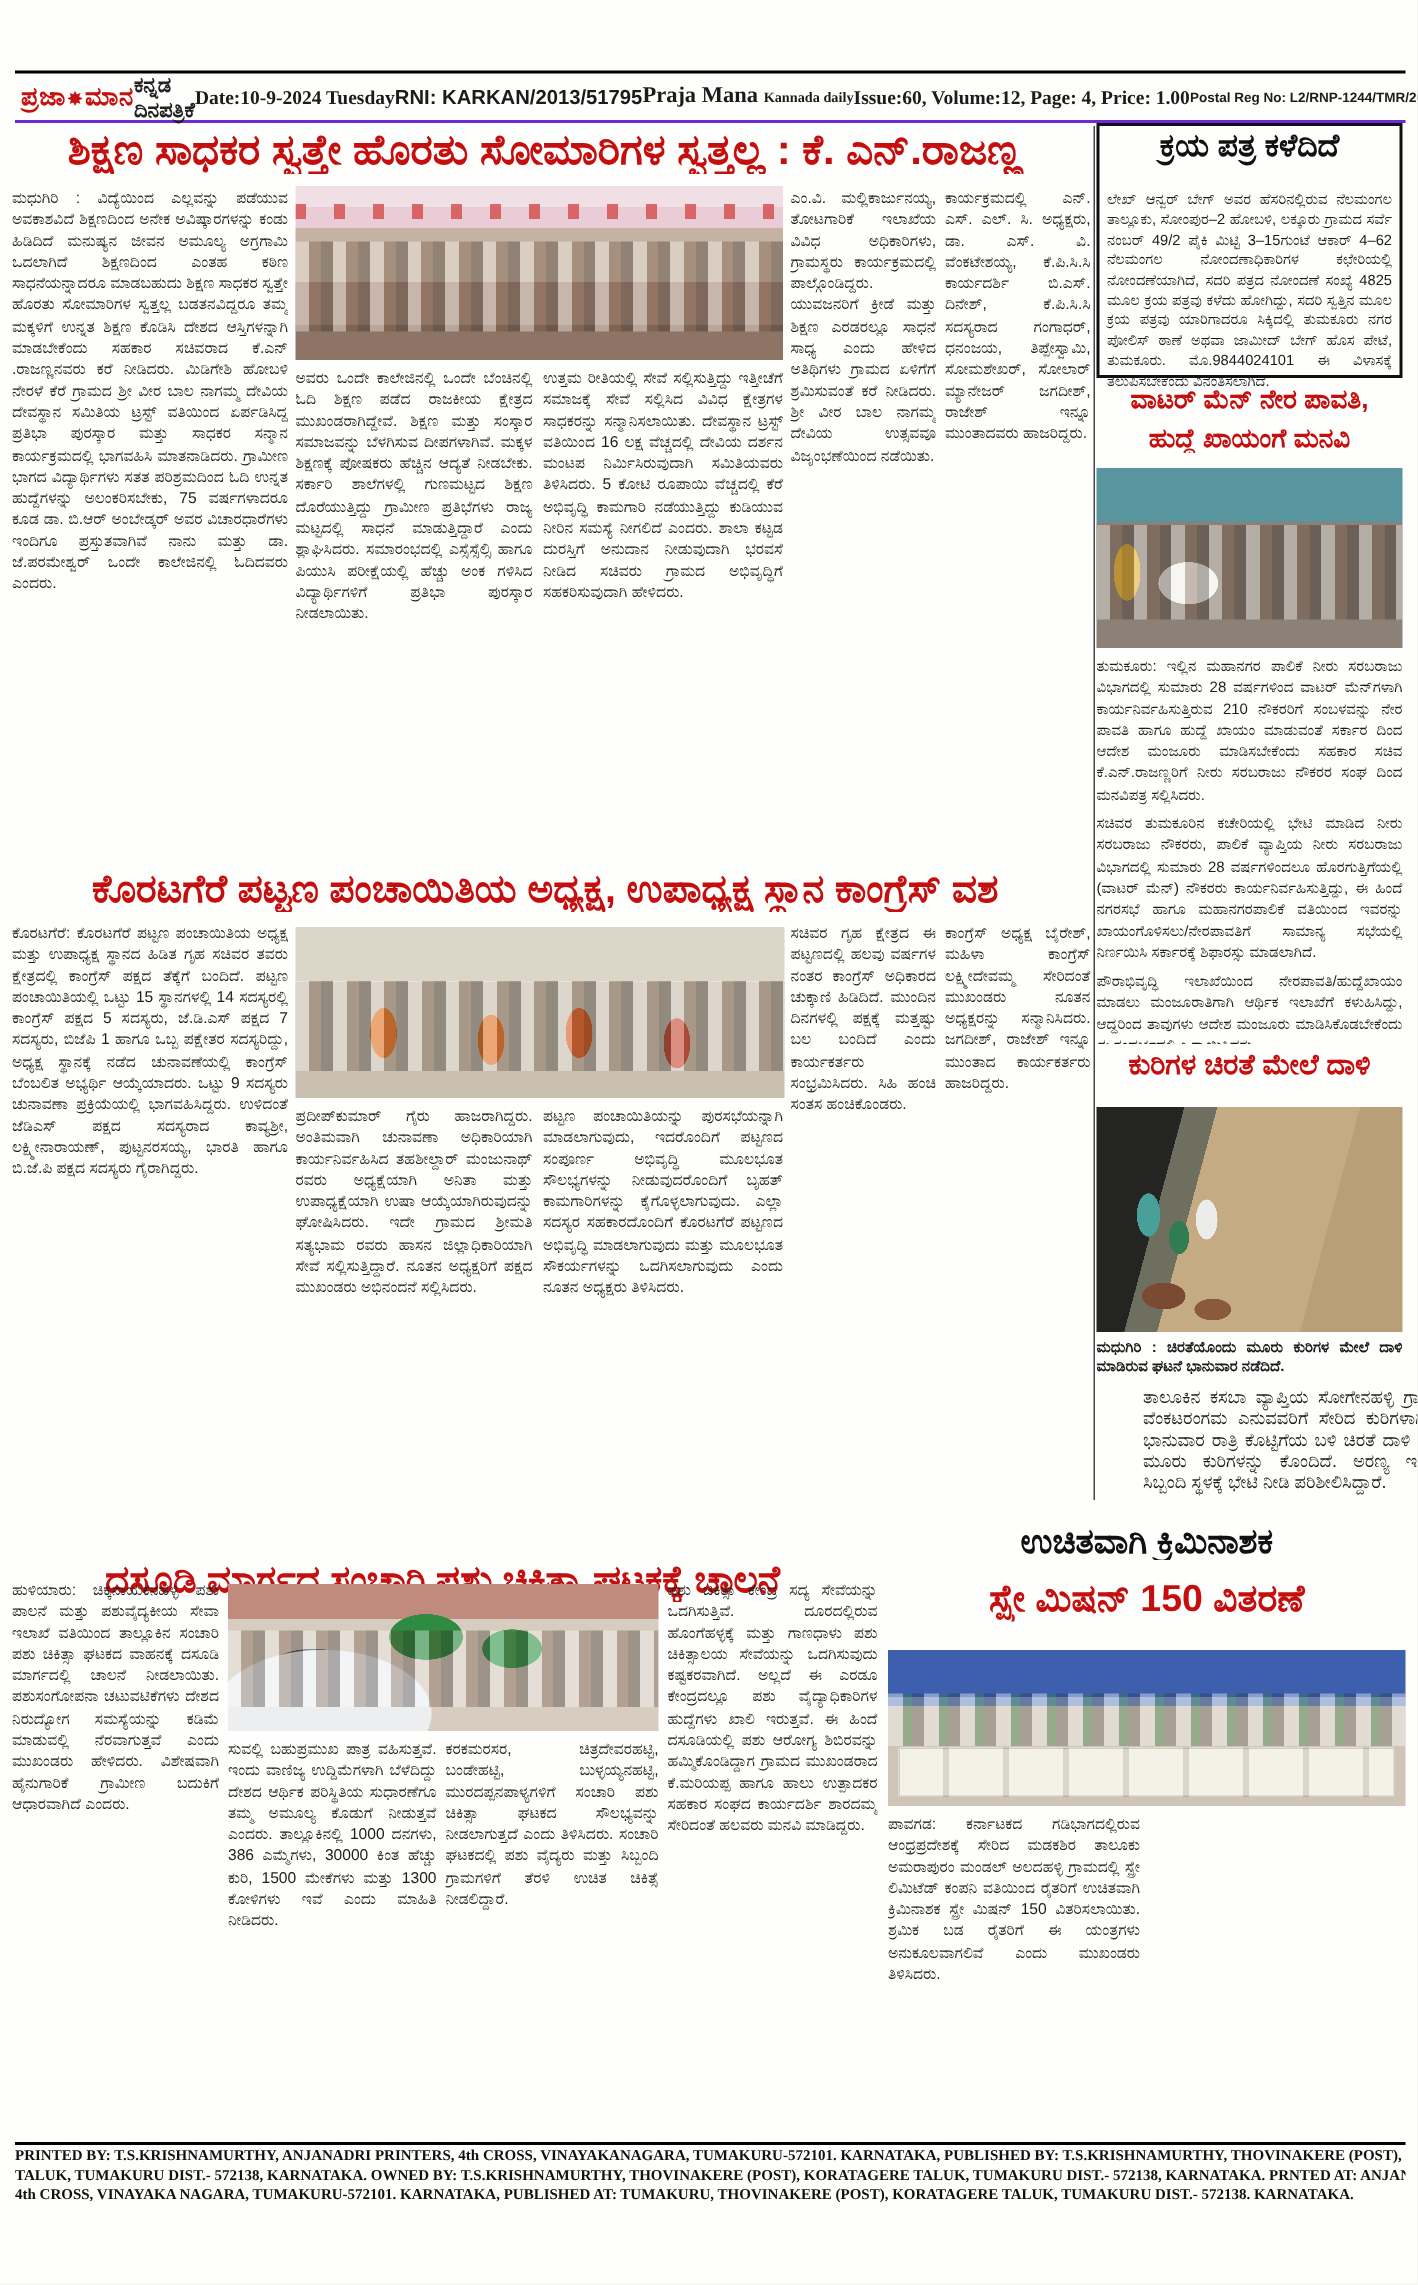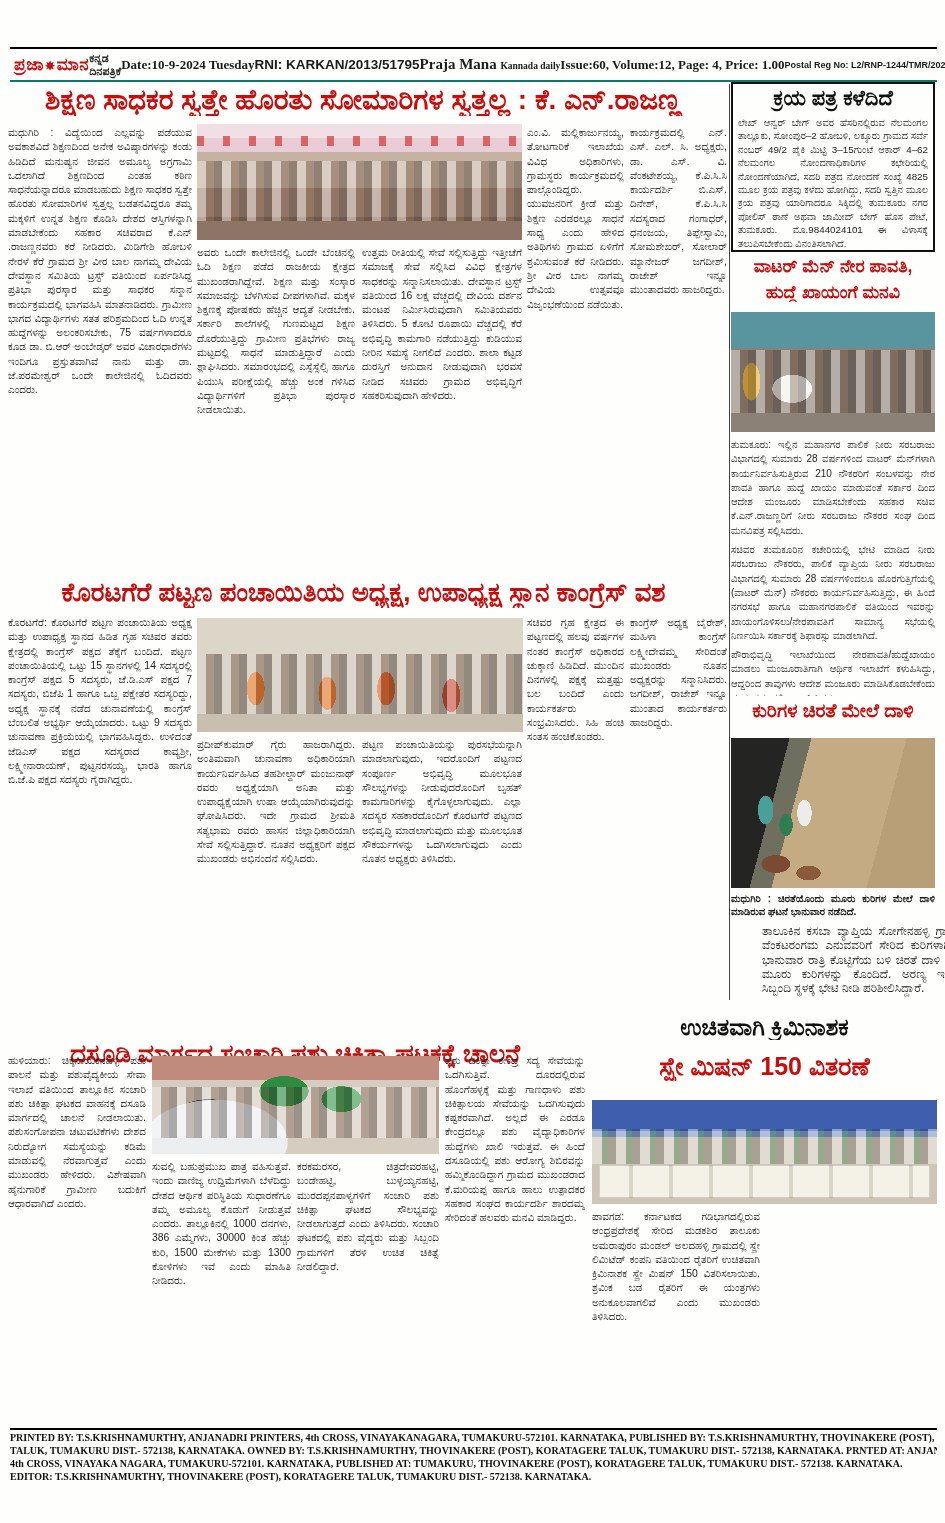--- a/index.html
+++ b/index.html
@@ -1,45 +1,45 @@
 <!DOCTYPE html>
 <html><head>
 <meta charset="utf-8">
 <style>
   html,body{margin:0;padding:0;background:#e9e9e6;}
   #page{position:relative;width:945px;height:1523px;background:#fefefc;margin:0 auto;
         font-family:"Liberation Sans",sans-serif;color:#1b1b1b;overflow:hidden;}
   
   .mast{position:absolute;left:10px;right:8px;top:47px;height:31px;
-        border-top:2px solid #000;border-bottom:2px solid #0f766e;
+        border-top:2px solid #000;border-bottom:2px solid #6d28d9;
         display:flex;align-items:center;justify-content:space-between;padding:0 4px;}
   .logo{font-weight:bold;font-size:17px;color:#c51111;white-space:nowrap;letter-spacing:.5px;}
   .logo .emb{color:#c51111;font-size:12px;padding:0 1px;}
-  .tagline{font-size:11px;font-weight:bold;color:#222;}
+  .tagline{font-size:14px;font-weight:bold;color:#222;}
   .m-date,.m-issue{font-family:"Liberation Serif",serif;font-weight:bold;font-size:13px;white-space:nowrap;}
   .m-rni{font-weight:bold;font-size:13.5px;white-space:nowrap;}
   .m-name{font-family:"Liberation Serif",serif;font-weight:bold;font-size:15px;white-space:nowrap;}
   .m-name small{font-size:9.5px;}
   .m-postal{font-weight:bold;font-size:9px;white-space:nowrap;}
   
   .hl{position:absolute;font-weight:bold;text-align:center;white-space:nowrap;overflow:hidden;line-height:1.15;}
   .red{color:#c50f0f;}
   .blk{color:#111;}
   
   .col{position:absolute;font-size:10.4px;line-height:14.3px;text-align:justify;overflow:hidden;color:#1c1c1c;}
   .cap{position:absolute;font-size:10px;line-height:13px;font-weight:bold;text-align:justify;overflow:hidden;}
   .para{margin:0 0 5px 0;}
   
   .vrule{position:absolute;width:1px;background:#444;}
   .hrule{position:absolute;left:10px;right:8px;border-top:2px solid #000;height:0;}
   
   .notice{position:absolute;left:731px;top:82px;width:204px;height:170px;border:2px solid #101010;
           box-sizing:border-box;padding:2px 5px;}
   .notice .nt{font-size:21px;font-weight:bold;text-align:center;white-space:nowrap;color:#111;}
-  .notice .nb{font-size:9.8px;line-height:13.4px;text-align:justify;margin-top:6px;}
+  .notice .nb{font-size:9.8px;line-height:13.4px;text-align:justify;margin-top:17px;}
   
   .photo{position:absolute;overflow:hidden;background-color:#b3a191;}
   .photo::before{content:"";position:absolute;left:0;right:0;top:32%;height:52%;opacity:.55;
      background:repeating-linear-gradient(90deg,rgba(255,255,255,.65) 0 9px,rgba(95,62,40,.55) 9px 17px,rgba(40,30,25,.6) 17px 25px);}
   .p-awards{background:linear-gradient(180deg,#f1dfe6 0 12%,#e9ccd6 12% 24%,#c6b2a2 24% 55%,#a88d7c 55% 80%,#8d7464 80% 100%);}
   .p-awards::after{content:"";position:absolute;left:0;right:0;top:10%;height:9%;opacity:.8;
      background:repeating-linear-gradient(90deg,#d44a4a 0 7px,rgba(255,255,255,0) 7px 26px);}
   .p-garland{background:
      radial-gradient(16px 30px at 18% 62%,#e2762a 0 55%,rgba(0,0,0,0) 56%),
      radial-gradient(16px 30px at 40% 66%,#e2762a 0 55%,rgba(0,0,0,0) 56%),
@@ -137,15 +137,14 @@
 
   <div class="hl blk" style="left:592px;top:1014px;width:345px;font-size:23px;">ಉಚಿತವಾಗಿ ಕ್ರಿಮಿನಾಶಕ</div>
   <div class="hl red" style="left:592px;top:1052px;width:345px;font-size:25px;">ಸ್ಪ್ರೇ ಮಿಷನ್ 150 ವಿತರಣೆ</div>
   <div class="photo p-samson" style="left:592px;top:1100px;width:345px;height:104px;"></div>
   <div class="col" style="left:592px;top:1210px;width:168px;height:214px;">ಪಾವಗಡ: ಕರ್ನಾಟಕದ ಗಡಿಭಾಗದಲ್ಲಿರುವ ಆಂಧ್ರಪ್ರದೇಶಕ್ಕೆ ಸೇರಿದ ಮಡಕಶಿರ ತಾಲೂಕು ಅಮರಾಪುರಂ ಮಂಡಲ್ ಅಲದಹಳ್ಳಿ ಗ್ರಾಮದಲ್ಲಿ ಸ್ಪ್ರೇ ಲಿಮಿಟೆಡ್ ಕಂಪನಿ ವತಿಯಿಂದ ರೈತರಿಗೆ ಉಚಿತವಾಗಿ ಕ್ರಿಮಿನಾಶಕ ಸ್ಪ್ರೇ ಮಿಷನ್ 150 ವಿತರಿಸಲಾಯಿತು. ಶ್ರಮಿಕ ಬಡ ರೈತರಿಗೆ ಈ ಯಂತ್ರಗಳು ಅನುಕೂಲವಾಗಲಿವೆ ಎಂದು ಮುಖಂಡರು ತಿಳಿಸಿದರು.</div>
 
   <div class="hrule" style="top:1428px;"></div>
   <div class="imp" style="top:1432px;">PRINTED BY: T.S.KRISHNAMURTHY, ANJANADRI PRINTERS, 4th CROSS, VINAYAKANAGARA, TUMAKURU-572101. KARNATAKA, PUBLISHED BY: T.S.KRISHNAMURTHY, THOVINAKERE (POST), KORATAGERE</div>
   <div class="imp" style="top:1445px;">TALUK, TUMAKURU DIST.- 572138, KARNATAKA. OWNED BY: T.S.KRISHNAMURTHY, THOVINAKERE (POST), KORATAGERE TALUK, TUMAKURU DIST.- 572138, KARNATAKA. PRNTED AT: ANJANADRI PRINTERS,</div>
   <div class="imp" style="top:1458px;">4th CROSS, VINAYAKA NAGARA, TUMAKURU-572101. KARNATAKA, PUBLISHED AT: TUMAKURU, THOVINAKERE (POST), KORATAGERE TALUK, TUMAKURU DIST.- 572138. KARNATAKA.</div>
-  <div class="imp" style="top:1471px;">EDITOR: T.S.KRISHNAMURTHY, THOVINAKERE (POST), KORATAGERE TALUK, TUMAKURU DIST.- 572138. KARNATAKA.</div>
 
 </div>
 
 </body></html>

